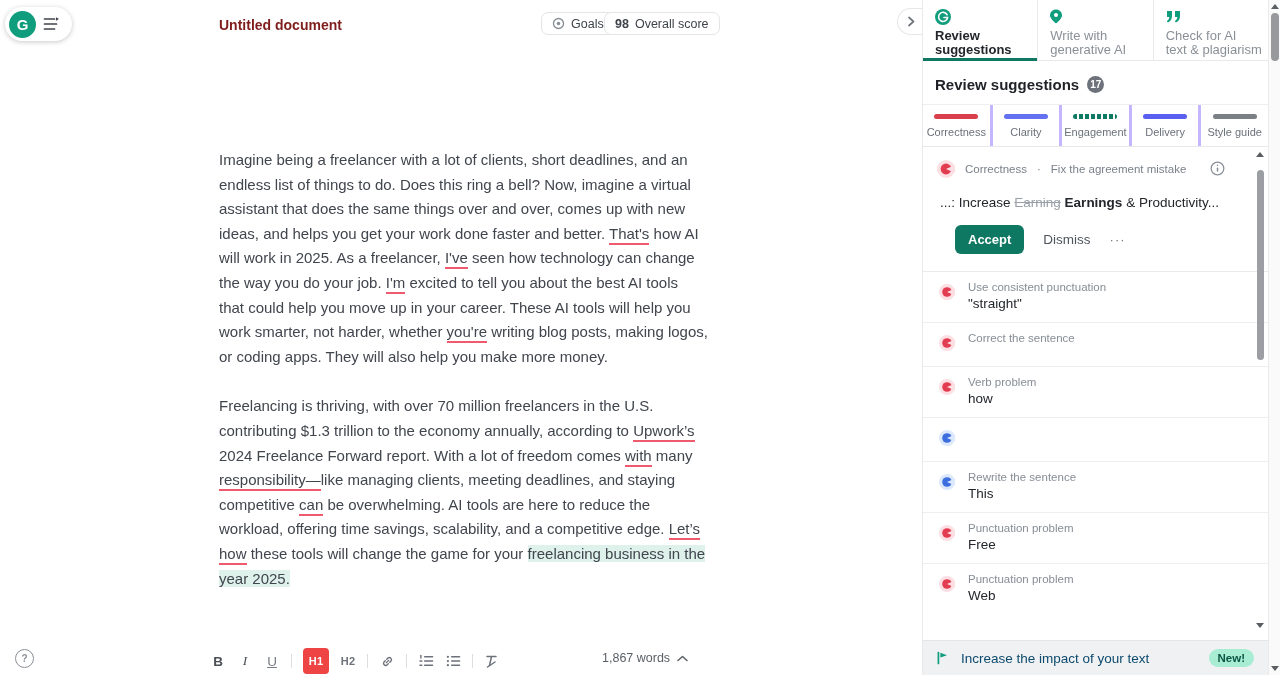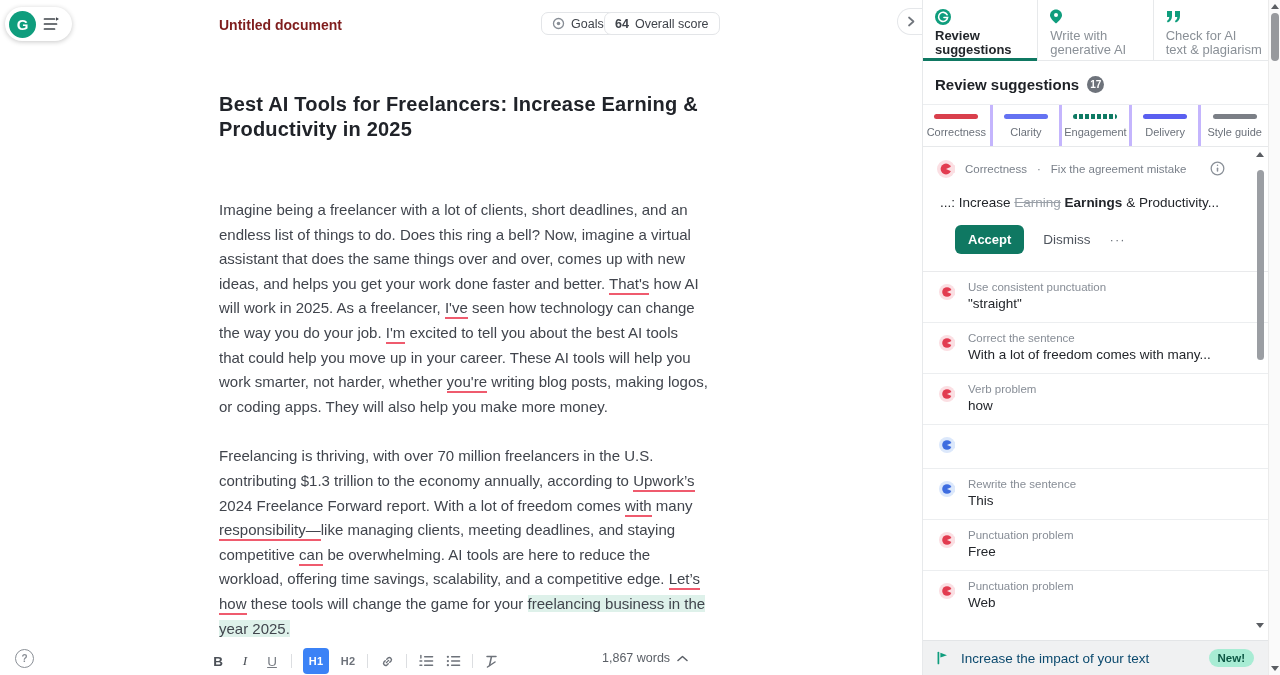--- a/index.html
+++ b/index.html
@@ -37,21 +37,21 @@
 
   
   .toolbar{position:absolute;left:210px;top:648px;display:flex;align-items:center;gap:11px;
            color:#4b5057;}
   .tbtn{display:flex;align-items:center;justify-content:center;min-width:16px;height:20px;
         cursor:pointer;font-size:13.5px;color:#4b5057;}
   .tb-b{font-weight:700;}
   .tb-i{font-family:"Liberation Serif",serif;font-style:italic;}
   .tb-u{text-decoration:underline;color:#777c83;}
   .tb-h{font-size:11px;font-weight:700;color:#6d727a;letter-spacing:.3px;}
-  .tb-h.active{background:#3b82f6;color:#fff;border-radius:4px;padding:3px 5px;}
+  .tb-h.active{background:#ef4444;color:#fff;border-radius:4px;padding:3px 5px;}
   .tdiv{width:1px;height:14px;background:#dcdee1;}
   .wordcount{position:absolute;left:602px;top:651px;display:flex;align-items:center;gap:7px;
              font-size:12.5px;color:#5a5f66;cursor:pointer;}
   .help{position:absolute;left:15px;top:649px;width:17px;height:17px;border:1.4px solid #8a8f96;
         border-radius:50%;color:#8a8f96;font-size:10px;font-weight:700;display:flex;
         align-items:center;justify-content:center;cursor:pointer;}
 
   
   .panel{position:absolute;left:922px;top:0;width:346px;height:675px;background:#fff;
          border-left:1px solid #e7e9eb;box-sizing:border-box;}
@@ -140,35 +140,33 @@
     <span style="display:flex;">
       <svg width="13" height="13" viewBox="0 0 14 14">
           <circle cx="7" cy="7" r="5.4" fill="none" stroke="#878d95" stroke-width="1.4"></circle>
           <circle cx="7" cy="7" r="1.9" fill="#878d95"></circle>
         </svg>
     </span>
     <span>Goals</span>
   </button>
 
   <button class="pillbtn pill-score">
-    <b>64</b>
+    <b>98</b>
     <span>Overall score</span>
   </button>
 
   <button class="collapse-btn">
     <span style="display:flex;">
       <svg width="8" height="11" viewBox="0 0 8 11">
           <polyline points="2,1.5 6.5,5.5 2,9.5" fill="none" stroke="#70757c" stroke-width="1.7" stroke-linecap="round" stroke-linejoin="round"></polyline>
         </svg>
     </span>
   </button>
 
   <div class="doc">
-    <h1>Best AI Tools for Freelancers: Increase Earning &amp;
-Productivity in 2025</h1>
     <p class="p1"><span>Imagine being a freelancer with a lot of clients, short deadlines, and an
 endless list of things to do. Does this ring a bell? Now, imagine a virtual
 assistant that does the same things over and over, comes up with new
 ideas, and helps you get your work done faster and better. </span><span class="err">That's</span><span> how AI
 will work in 2025. As a freelancer, </span><span class="err">I've</span><span> seen how technology can change
 the way you do your job. </span><span class="err">I'm</span><span> excited to tell you about the best AI tools
 that could help you move up in your career. These AI tools will help you
 work smarter, not harder, whether </span><span class="err">you're</span><span> writing blog posts, making logos,
 or coding apps. They will also help you make more money.</span></p>
     <p class="p2"><span>Freelancing is thriving, with over 70 million freelancers in the U.S.
@@ -340,21 +338,20 @@
             </div>
           </div>
           <div class="item">
             <span class="item-ic"><svg width="16" height="16" viewBox="0 0 16 16">
                 <circle cx="8" cy="8" r="8" fill="#fbdfe3"></circle>
                 <circle cx="8" cy="8" r="4.8" fill="#e23c50"></circle>
                 <path d="M8 8 L16 4.4 L16 11.6 Z" fill="#fbdfe3"></path>
               </svg></span>
             <div>
               <div class="item-label">Correct the sentence</div>
-              <div class="item-value">With a lot of freedom comes with many...</div>
             </div>
           </div>
           <div class="item">
             <span class="item-ic"><svg width="16" height="16" viewBox="0 0 16 16">
                 <circle cx="8" cy="8" r="8" fill="#fbdfe3"></circle>
                 <circle cx="8" cy="8" r="4.8" fill="#e23c50"></circle>
                 <path d="M8 8 L16 4.4 L16 11.6 Z" fill="#fbdfe3"></path>
               </svg></span>
             <div>
               <div class="item-label">Verb problem</div>

